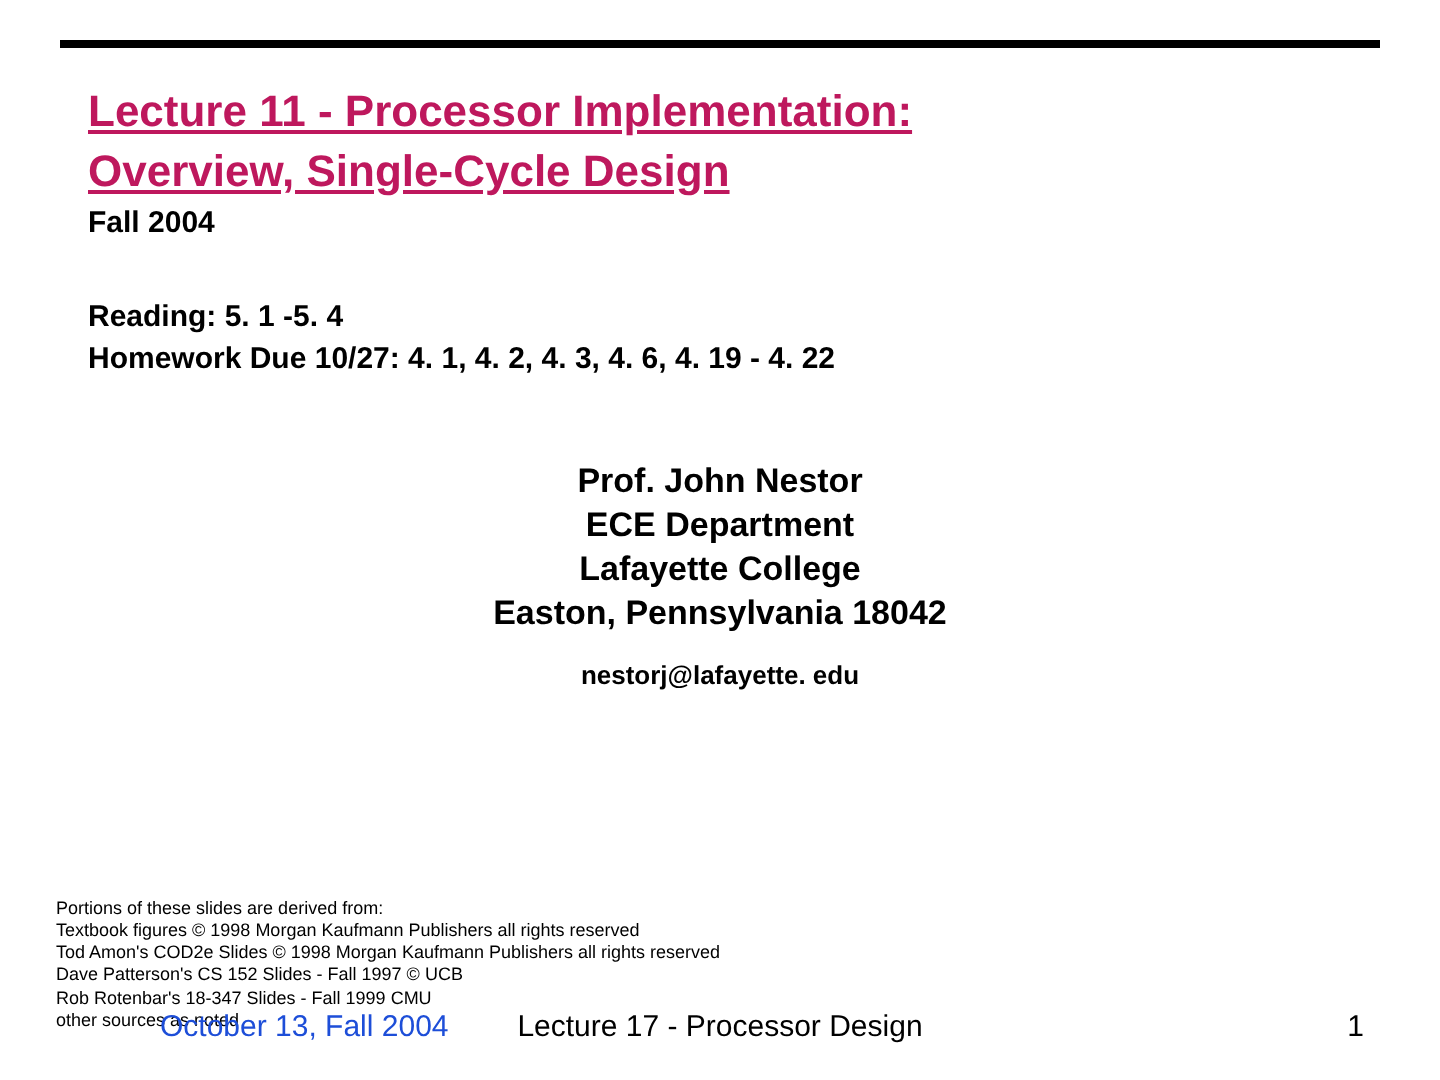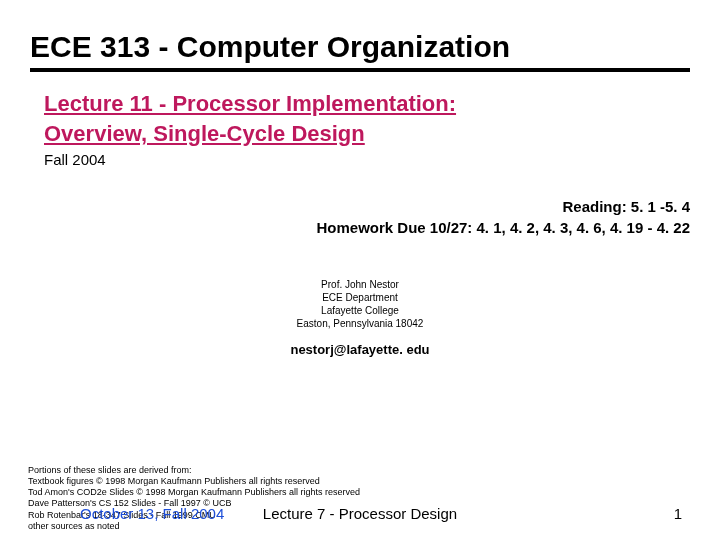--- a/index.html
+++ b/index.html
@@ -33,49 +33,48 @@
   .subtitle {
     font-size: 22px;
     font-weight: bold;
     color: #be185d;
     text-decoration: underline;
     margin: 0 0 2px 14px;
     line-height: 1.25;
   }
   .term {
     font-size: 15px;
-    font-weight: normal;
+    font-weight: bold;
     margin: 4px 0 0 14px;
   }
   .info-block {
     font-size: 15px;
     font-weight: bold;
     margin: 28px 0 0 14px;
     line-height: 1.4;
-    text-align: right;
   }
   .prof-block {
-    font-size: 10px;
-    font-weight: normal;
+    font-size: 17px;
+    font-weight: bold;
     text-align: center;
     margin: 40px auto 0 auto;
     width: 320px;
     line-height: 1.3;
   }
   .email {
     font-size: 13px;
     font-weight: bold;
     text-align: center;
     margin: 12px auto 0 auto;
     width: 320px;
   }
   .credits {
     position: absolute;
     left: 28px;
-    bottom: 8px;
+    bottom: 24px;
     font-size: 9px;
     line-height: 1.25;
     color: #000;
     max-width: 420px;
   }
   .credits .first {
     margin-left: 0;
   }
   .credits .indent {
   }
@@ -100,21 +99,20 @@
     right: 38px;
     bottom: 18px;
     font-size: 15px;
     color: #000;
   }
 </style>
 </head>
 <body>
 
 <div class="slide">
-  <div class="title">ECE 313 - Computer Organization</div>
   <hr class="title-rule">
 
   <div class="subtitle">Lecture 11 - Processor Implementation:</div>
   <div class="subtitle">Overview, Single-Cycle Design</div>
   <div class="term">Fall 2004</div>
 
   <div class="info-block">
     <div>Reading: 5. 1 -5. 4</div>
     <div>Homework Due 10/27: 4. 1, 4. 2, 4. 3, 4. 6, 4. 19 - 4. 22</div>
   </div>
@@ -130,15 +128,15 @@
   <div class="credits">
     <div class="first">Portions of these slides are derived from:</div>
     <div class="indent">Textbook figures © 1998 Morgan Kaufmann Publishers all rights reserved</div>
     <div class="indent">Tod Amon's COD2e Slides © 1998 Morgan Kaufmann Publishers all rights reserved</div>
     <div class="indent">Dave Patterson's CS 152 Slides - Fall 1997 © UCB</div>
     <div class="indent">Rob Rotenbar's 18-347 Slides - Fall 1999 CMU</div>
     <div class="indent">other sources as noted</div>
   </div>
 
   <div class="footer-date">October 13, Fall 2004</div>
-  <div class="footer-center">Lecture 7 - Processor Design</div>
+  <div class="footer-center">Lecture 17 - Processor Design</div>
   <div class="page-num">1</div>
 </div>
 
 </body></html>

